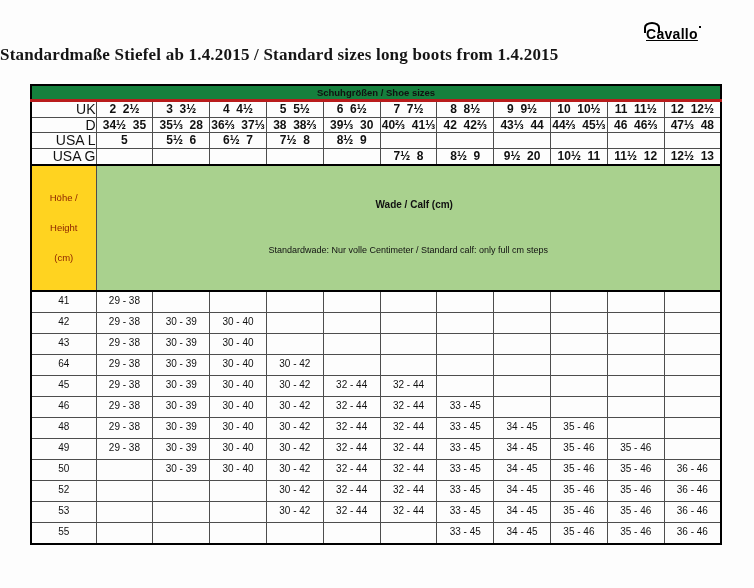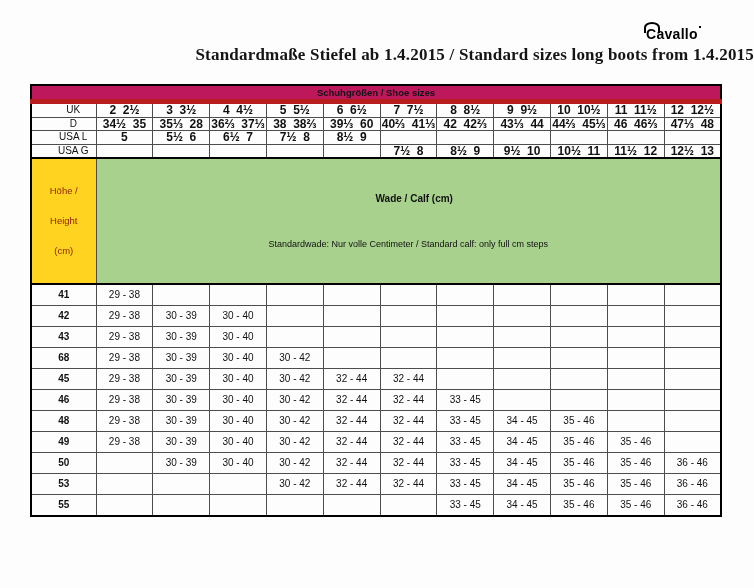--- a/index.html
+++ b/index.html
@@ -3,62 +3,62 @@
 <meta charset="utf-8">
 <style>
   html,body { margin:0; padding:0; background:#e9e9e9; }
   .page {
     position:relative; width:754px; height:588px;
     background:#fdfdfd; overflow:hidden;
     font-family:"Liberation Sans", sans-serif; color:#111;
   }
   .doc-title {
     position:absolute; top:45px; left:0; width:100%;
-    text-align:right; font-family:"Liberation Serif", serif;
+    text-align:left; font-family:"Liberation Serif", serif;
     font-size:17px; font-weight:bold; color:#151515; letter-spacing:.2px;
   }
   .logo {
     position:absolute; top:26px; left:646px;
-    font-size:14px; font-weight:bold; color:#000; letter-spacing:.3px;
+    font-size:14px; font-weight:bold; color:#000; letter-spacing:.3px;text-decoration:underline;
   }
   .logo .arc {
     position:absolute; left:-2px; top:-4px; width:12px; height:9px;
     border:2px solid #000; border-bottom:none; border-radius:50% 50% 0 0;
   }
   .logo .tick {
     position:absolute; right:-3px; top:0; width:2px; height:2px; background:#000;
   }
   table.size-table {
     position:absolute; left:30px; top:84px; width:692px;
     border-collapse:collapse; table-layout:fixed;
     border:2px solid #000;
   }
   .size-table td {
     border:1px solid #4d4d4d; text-align:center; padding:0;
     overflow:hidden; white-space:pre; line-height:1.05;
   }
   tr.grey-row td {
-    height:13px; background:#be185d; font-size:9.5px; font-weight:bold;
-    border-bottom:5px solid #b91c1c;
+    height:13px; background:#15803d; font-size:9.5px; font-weight:bold;
+    border-bottom:3px solid #b91c1c;
   }
   tr.size-row td { height:11px; font-size:12px; font-weight:bold; }
   tr.size-row td.lbl {
-    text-align:center; padding-left:19px; font-weight:normal; font-size:10px;
+    text-align:right; padding-left:19px; font-weight:normal; font-size:14px;
   }
   tr.calf-header-row td { border-top:2px solid #000; border-bottom:2px solid #000; }
   td.height-hd {
     height:32px; background:#ffd320; color:#8b1f00;
     font-size:9.5px; font-weight:normal;
   }
   td.height-hd div { line-height:10px; }
   td.calf-hd { background:#a9d18e; color:#111; }
   .calf-title { font-size:10px; font-weight:bold; line-height:12px;padding-left:12px; }
   .calf-sub   { font-size:9px;  line-height:11px; }
   tr.data-row td { height:20px; font-size:10px; }
-  tr.data-row td.hlabel { font-weight:bold; }
+  tr.data-row td.hlabel { font-weight:normal; }
 </style>
 </head>
 <body>
 
 <div class="page">
 
   <div class="logo">
     <span class="arc"></span>
     <span>Cavallo</span>
     <span class="tick"></span>
@@ -98,21 +98,21 @@
           <td>10  10½</td>
           <td>11  11½</td>
           <td>12  12½</td>
         </tr>
         <tr class="size-row">
           <td class="lbl">D</td>
           <td>34½  35</td>
           <td>35⅓  28</td>
           <td>36⅔  37⅓</td>
           <td>38  38⅔</td>
-          <td>39⅓  60</td>
+          <td>39⅓  30</td>
           <td>40⅔  41⅓</td>
           <td>42  42⅔</td>
           <td>43⅓  44</td>
           <td>44⅔  45⅓</td>
           <td>46  46⅔</td>
           <td>47⅓  48</td>
         </tr>
         <tr class="size-row">
           <td class="lbl">USA L</td>
           <td>5</td>
@@ -129,21 +129,21 @@
         </tr>
         <tr class="size-row">
           <td class="lbl">USA G</td>
           <td></td>
           <td></td>
           <td></td>
           <td></td>
           <td></td>
           <td>7½  8</td>
           <td>8½  9</td>
-          <td>9½  10</td>
+          <td>9½  20</td>
           <td>10½  11</td>
           <td>11½  12</td>
           <td>12½  13</td>
         </tr>
       </tbody>
     <tbody>
       <tr class="calf-header-row">
         <td class="height-hd">
           <div>Höhe /</div>
           <div>Height</div>
@@ -192,21 +192,21 @@
           <td></td>
           <td></td>
           <td></td>
           <td></td>
           <td></td>
           <td></td>
           <td></td>
           <td></td>
         </tr>
         <tr class="data-row">
-          <td class="hlabel">68</td>
+          <td class="hlabel">64</td>
           <td>29 - 38</td>
           <td>30 - 39</td>
           <td>30 - 40</td>
           <td>30 - 42</td>
           <td></td>
           <td></td>
           <td></td>
           <td></td>
           <td></td>
           <td></td>
@@ -266,20 +266,34 @@
           <td>34 - 45</td>
           <td>35 - 46</td>
           <td>35 - 46</td>
           <td></td>
         </tr>
         <tr class="data-row">
           <td class="hlabel">50</td>
           <td></td>
           <td>30 - 39</td>
           <td>30 - 40</td>
+          <td>30 - 42</td>
+          <td>32 - 44</td>
+          <td>32 - 44</td>
+          <td>33 - 45</td>
+          <td>34 - 45</td>
+          <td>35 - 46</td>
+          <td>35 - 46</td>
+          <td>36 - 46</td>
+        </tr>
+        <tr class="data-row">
+          <td class="hlabel">52</td>
+          <td></td>
+          <td></td>
+          <td></td>
           <td>30 - 42</td>
           <td>32 - 44</td>
           <td>32 - 44</td>
           <td>33 - 45</td>
           <td>34 - 45</td>
           <td>35 - 46</td>
           <td>35 - 46</td>
           <td>36 - 46</td>
         </tr>
         <tr class="data-row">

